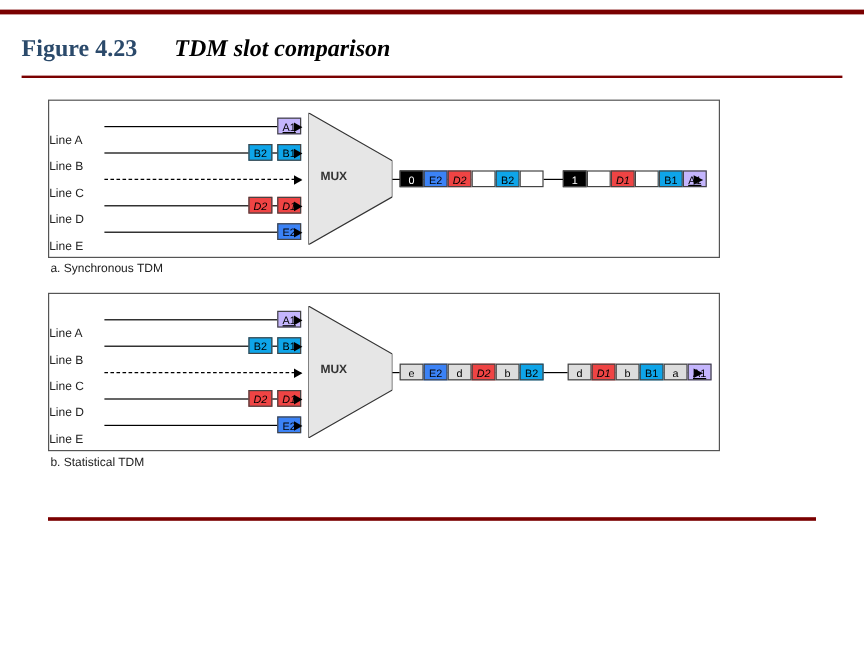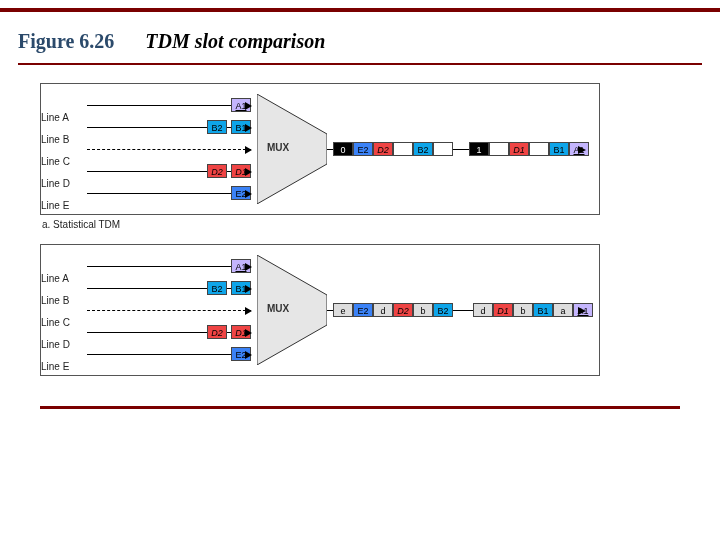--- a/index.html
+++ b/index.html
@@ -74,21 +74,21 @@
   }
   .footer-hr { height: 3px; background: #7a0000; border: none; margin: 6px 40px 0 40px; }
 </style>
 </head>
 <body>
 
 <hr class="hr-thick">
 
 <div class="header-area">
   <div class="fig-title">
-    <span class="fig-num">Figure 6.26</span>
+    <span class="fig-num">Figure 4.23</span>
     &nbsp;
     <span class="fig-cap">TDM slot comparison</span>
   </div>
   <hr class="hr-thin">
 </div>
 
 <div class="diagram-wrap">
 
   <div class="panel">
     <div class="panel-body">
@@ -164,21 +164,21 @@
             <span class="slot white"></span>
             <span class="slot yellow">B1</span>
             <span class="slot cyan">A1</span>
           </div>
           <div class="out-arrow"></div>
         </div>
       </div>
 
     </div>
   </div>
-  <div class="panel-caption">a. Statistical TDM</div>
+  <div class="panel-caption">a. Synchronous TDM</div>
 
   <div class="panel">
     <div class="panel-body">
 
       <div class="lines-col">
         <div class="line-row">
           <div class="line-label">Line A</div>
           <div class="line-wire">
             <div class="on-wire" style="right:0">
               <span class="slot cyan">A1</span>
@@ -247,16 +247,17 @@
             <span class="slot yellow">B1</span>
             <span class="slot grey">a</span>
             <span class="slot cyan">A1</span>
           </div>
           <div class="out-arrow"></div>
         </div>
       </div>
 
     </div>
   </div>
+  <div class="panel-caption">b. Statistical TDM</div>
 
 </div>
 
 <hr class="footer-hr">
 
 </body></html>

